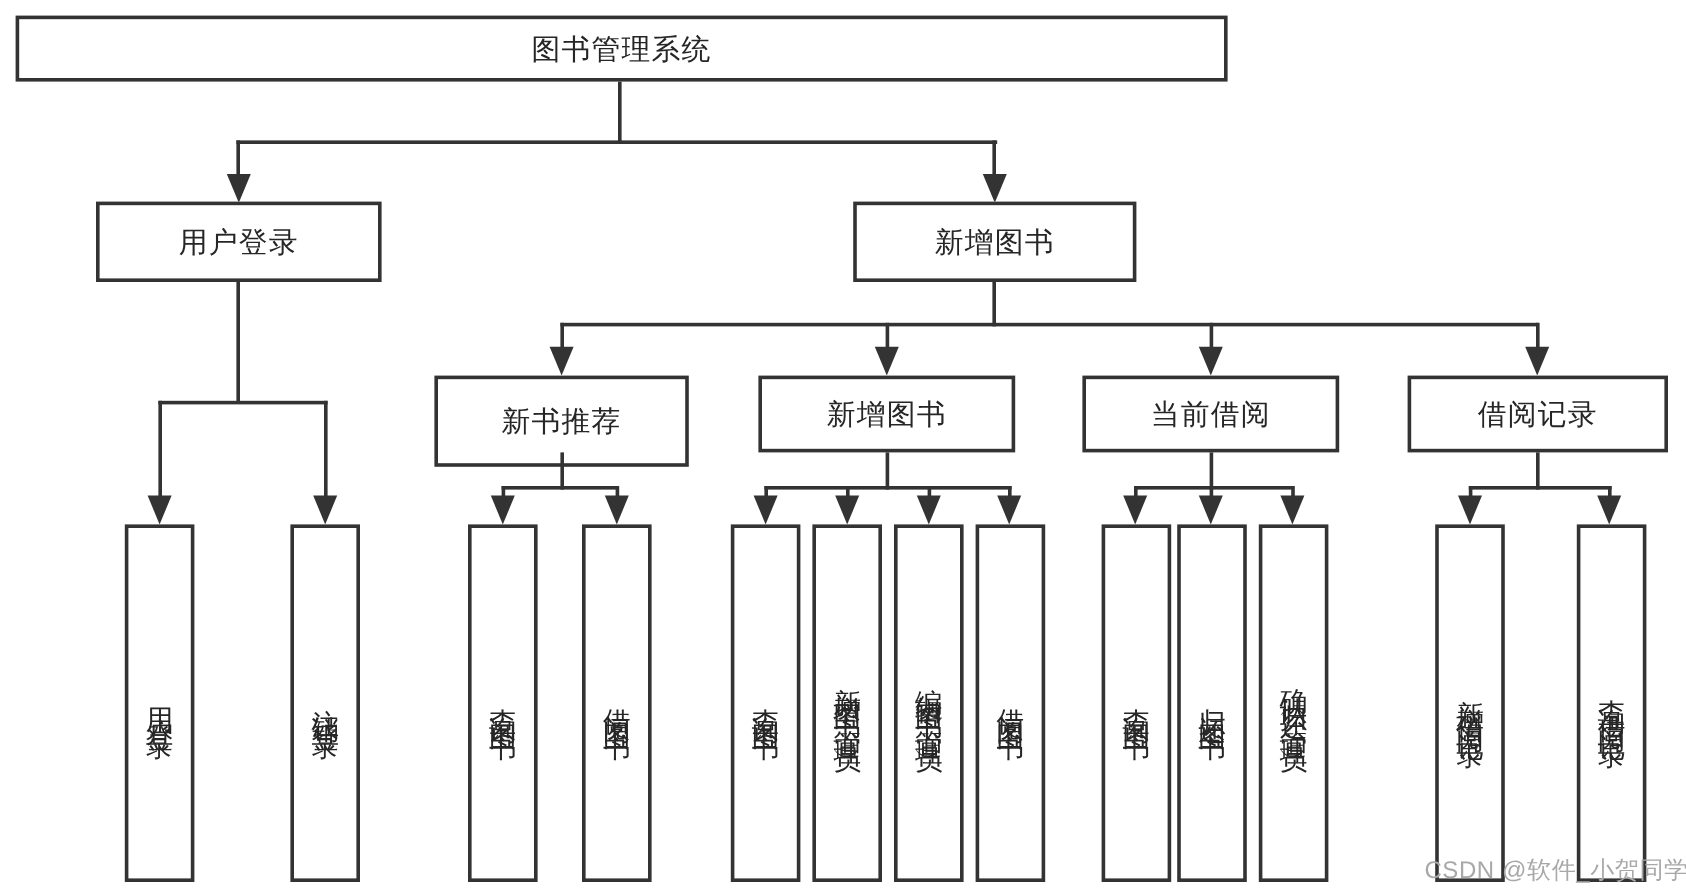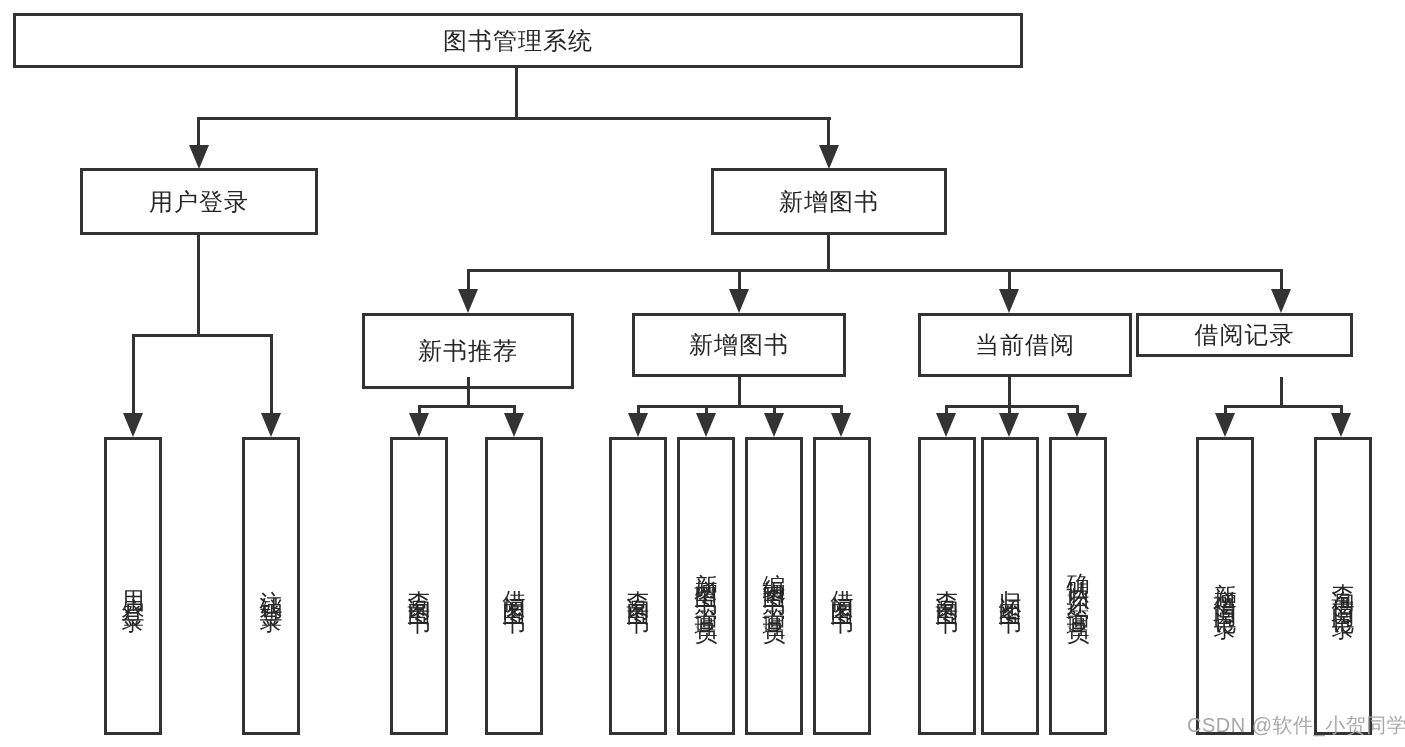--- a/index.html
+++ b/index.html
@@ -82,22 +82,22 @@
   <div class="tri" style="left:458px; top:289px;"></div>
   <div class="vline" style="left:738px; top:269px; width:3px; height:22px;"></div>
   <div class="tri" style="left:729px; top:289px;"></div>
   <div class="vline" style="left:1008px; top:269px; width:3px; height:22px;"></div>
   <div class="tri" style="left:999px; top:289px;"></div>
   <div class="vline" style="left:1280px; top:269px; width:3px; height:22px;"></div>
   <div class="tri" style="left:1271px; top:289px;"></div>
 
   <div class="node" style="left:362px; top:313px; width:212px; height:76px;">新书推荐</div>
   <div class="node" style="left:632px; top:313px; width:214px; height:64px;">新增图书</div>
-  <div class="node" style="left:902px; top:313px; width:214px; height:64px;margin-left:16px;">当前借阅</div>
-  <div class="node" style="left:1136px; top:313px; width:217px; height:44px;">借阅记录</div>
+  <div class="node" style="left:902px; top:313px; width:214px; height:64px;">当前借阅</div>
+  <div class="node" style="left:1173px; top:313px; width:217px; height:64px;">借阅记录</div>
 
   <div class="vline" style="left:467px; top:377px; width:3px; height:31px;"></div>
   <div class="hline" style="left:418px; top:405px; width:97px; height:3px;"></div>
   <div class="vline" style="left:418px; top:405px; width:3px; height:11px;"></div>
   <div class="tri" style="left:409px; top:413px;"></div>
   <div class="vline" style="left:513px; top:405px; width:3px; height:11px;"></div>
   <div class="tri" style="left:504px; top:413px;"></div>
 
   <div class="vline" style="left:738px; top:377px; width:3px; height:31px;"></div>
   <div class="hline" style="left:637px; top:405px; width:206px; height:3px;"></div>

